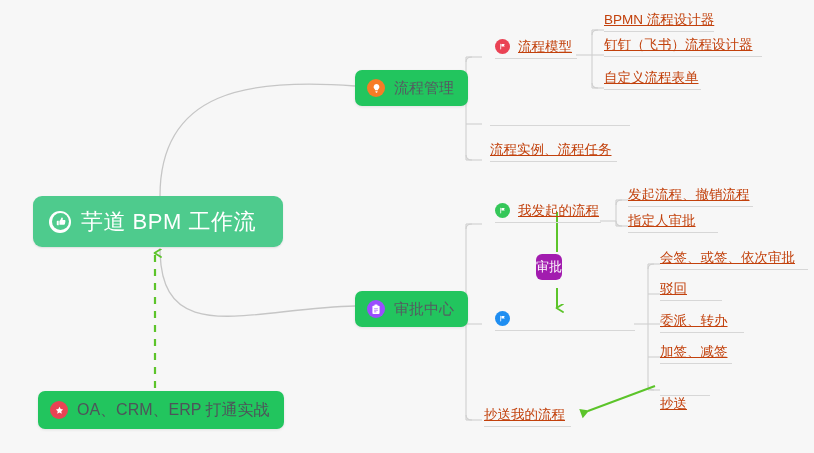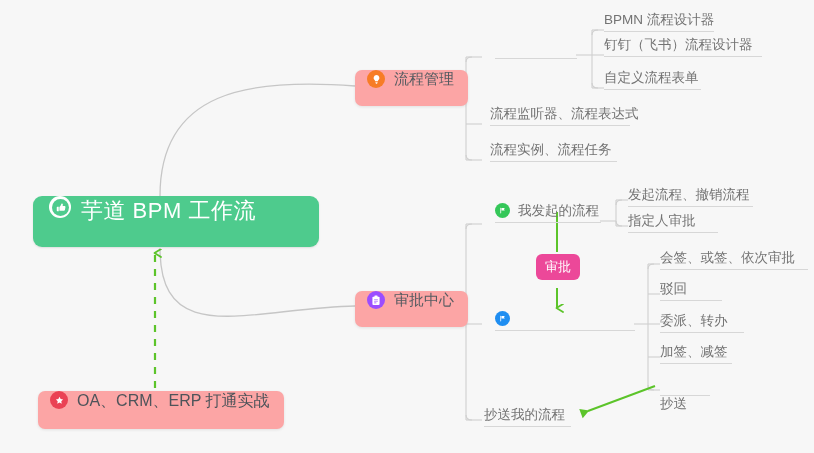--- a/index.html
+++ b/index.html
@@ -10,25 +10,25 @@
     overflow:hidden;
     position:relative;
   }
   #canvas{position:absolute;left:0;top:0;width:814px;height:453px;}
   svg.edges{position:absolute;left:0;top:0;width:814px;height:453px;pointer-events:none;}
 
   
   .root-node{
     position:absolute;
     left:33px;top:196px;
-    width:286px;height:51px;
+    width:250px;height:51px;
     background:#4ecb8d;
     border-radius:9px;
     box-sizing:border-box;
-    display:flex;align-items:flex-start;
+    display:flex;align-items:center;
     padding-left:16px;
     box-shadow:0 1px 2px rgba(0,0,0,.10);
   }
   .root-label{
     color:#ffffff;
     font-size:22px;
     letter-spacing:.5px;
     margin-left:10px;
     white-space:nowrap;
   }
@@ -36,45 +36,46 @@
     width:22px;height:22px;border-radius:50%;
     display:inline-flex;align-items:center;justify-content:center;
     flex:0 0 auto;
   }
   .thumb-icon{background:#ffffff;}
   .thumb-icon svg{display:block;}
 
   
   .branch-node{
     position:absolute;
-    background:#fca5a5;
+    background:#22c55e;
     border-radius:7px;
     box-sizing:border-box;
-    display:flex;
+    display:flex;align-items:center;
     padding:0 14px 0 12px;
     box-shadow:0 1px 3px rgba(0,0,0,.09);
     height:36px;
     white-space:nowrap;
   }
   .branch-label{
     font-size:15px;color:#555b61;margin-left:9px;
   }
   #node-process-mgmt{left:355px;top:70px;}
   #node-approval-center{left:355px;top:291px;}
   #node-oa{left:38px;top:391px;height:38px;}
   #node-oa .branch-label{font-size:16px;color:#4e545a;}
 
   
   .leaf{
     position:absolute;
     display:flex;align-items:flex-end;
     white-space:nowrap;
     font-size:13.5px;
-    color:#737373;
+    color:#c2410c;
     padding-bottom:4px;
+    text-decoration:underline;
   }
   .leaf .leaf-text{margin-left:8px;line-height:16px;}
   .leaf.no-icon .leaf-text{margin-left:0;}
 
   
   .uline{
     position:absolute;
     height:1px;background:#d7d7d7;
   }
 
@@ -82,25 +83,25 @@
   .flag-icon{
     width:15px;height:15px;border-radius:50%;
     display:inline-flex;align-items:center;justify-content:center;
     flex:0 0 auto;margin-bottom:1px;
   }
   .flag-icon svg{display:block;}
 
   
   .annot-chip{
     position:absolute;
-    background:#ec4899;
+    background:#a21caf;
     color:#ffffff;
     font-size:13px;
     border-radius:6px;
-    padding:5px 9px;
+    padding:5px 0;
     line-height:16px;
     white-space:nowrap;
   }
   #chip-approve{left:536px;top:254px;}
 </style>
 </head>
 <body>
 
 <div id="canvas">
 
@@ -187,40 +188,46 @@
     <span class="icon-circle" style="width:18px;height:18px;background:#f77c26;">
       <svg width="11" height="11" viewBox="0 0 16 16" aria-hidden="true">
         <path d="M8 1.6A4.2 4.2 0 0 0 5.4 9.1c.3.3.5.7.5 1.1v.3h4.2v-.3c0-.4.2-.8.5-1.1A4.2 4.2 0 0 0 8 1.6Z" fill="#ffffff"></path>
         <rect x="6.3" y="11.6" width="3.4" height="1.1" rx=".55" fill="#ffffff"></rect>
         <rect x="6.8" y="13.4" width="2.4" height="1.0" rx=".5" fill="#ffffff"></rect>
       </svg>
     </span>
     <span class="branch-label">流程管理</span>
   </div>
 
+  <div class="leaf" style="left:495px;top:39px;">
+    <span class="flag-icon" style="background:#ea4254;">
+      <svg width="9" height="9" viewBox="0 0 12 12" aria-hidden="true">
+        <rect x="3.1" y="2.3" width="1.1" height="7.6" rx=".5" fill="#ffffff"></rect>
+        <path d="M4.6 2.6h4.4l-1 1.7 1 1.7H4.6V2.6Z" fill="#ffffff"></path>
+      </svg>
+    </span>
+    <span class="leaf-text">流程模型</span>
+  </div>
   <div class="uline" style="left:495px;top:58px;width:82px;"></div>
 
   <div class="leaf no-icon" style="left:604px;top:12px;">
     <span class="leaf-text">BPMN 流程设计器</span>
   </div>
   <div class="uline" style="left:604px;top:31px;width:110px;"></div>
 
   <div class="leaf no-icon" style="left:604px;top:37px;">
     <span class="leaf-text">钉钉（飞书）流程设计器</span>
   </div>
   <div class="uline" style="left:604px;top:56px;width:158px;"></div>
 
   <div class="leaf no-icon" style="left:604px;top:70px;">
     <span class="leaf-text">自定义流程表单</span>
   </div>
   <div class="uline" style="left:604px;top:89px;width:97px;"></div>
 
-  <div class="leaf no-icon" style="left:490px;top:106px;">
-    <span class="leaf-text">流程监听器、流程表达式</span>
-  </div>
   <div class="uline" style="left:490px;top:125px;width:140px;"></div>
 
   <div class="leaf no-icon" style="left:490px;top:142px;">
     <span class="leaf-text">流程实例、流程任务</span>
   </div>
   <div class="uline" style="left:490px;top:161px;width:127px;"></div>
 
   <div class="branch-node" id="node-approval-center">
     <span class="icon-circle" style="width:18px;height:18px;background:#9b4dff;">
       <svg width="10" height="11" viewBox="0 0 14 16" aria-hidden="true">

